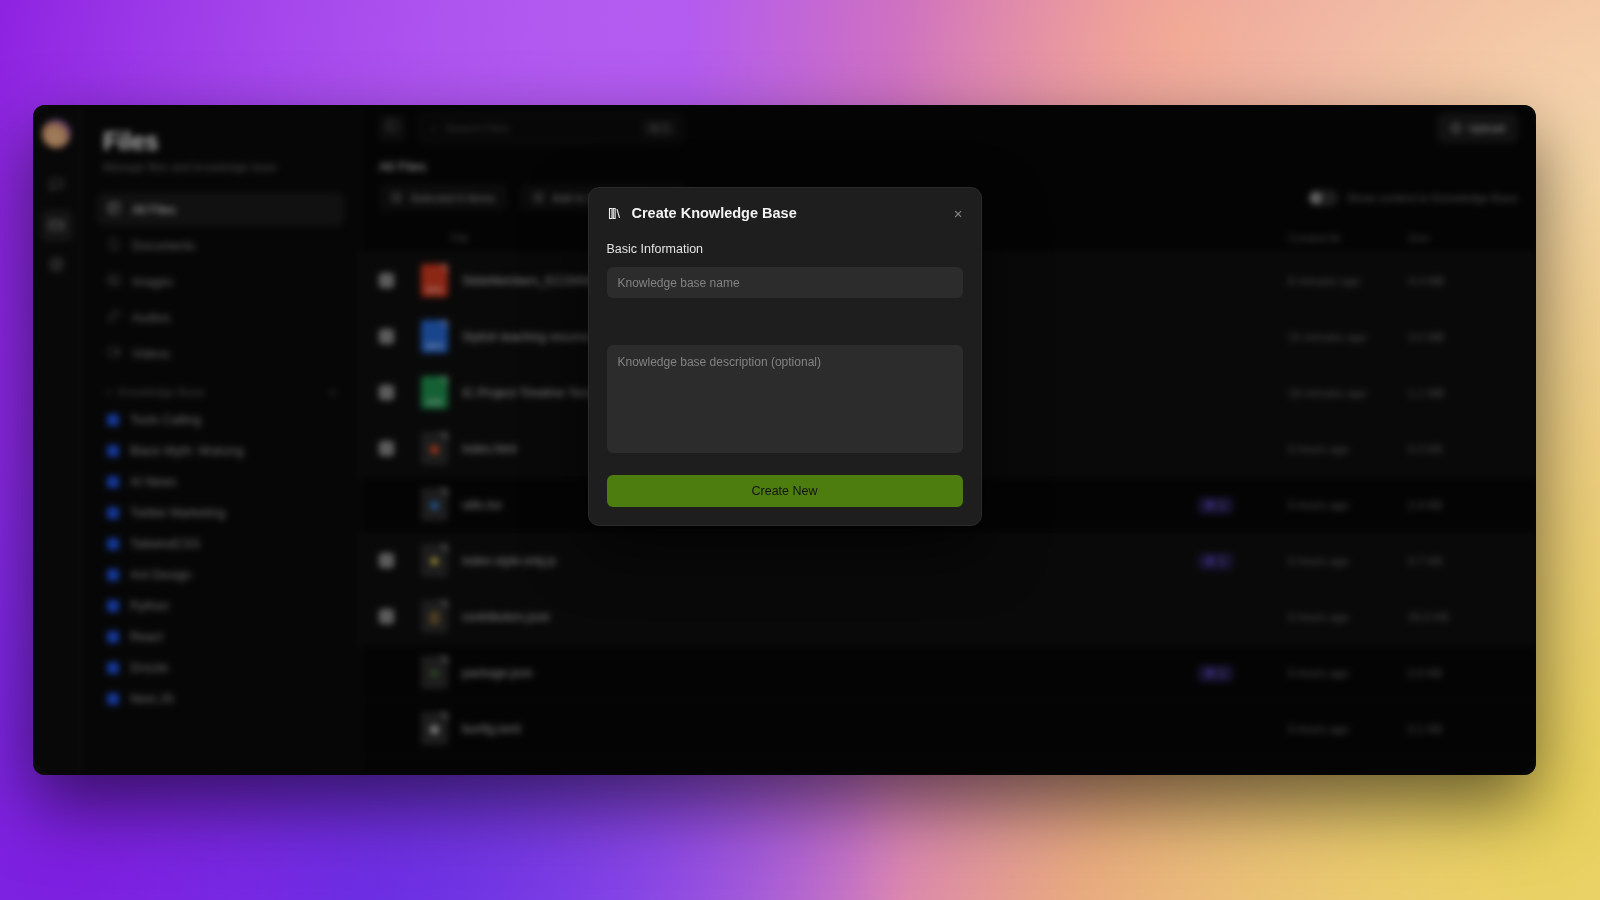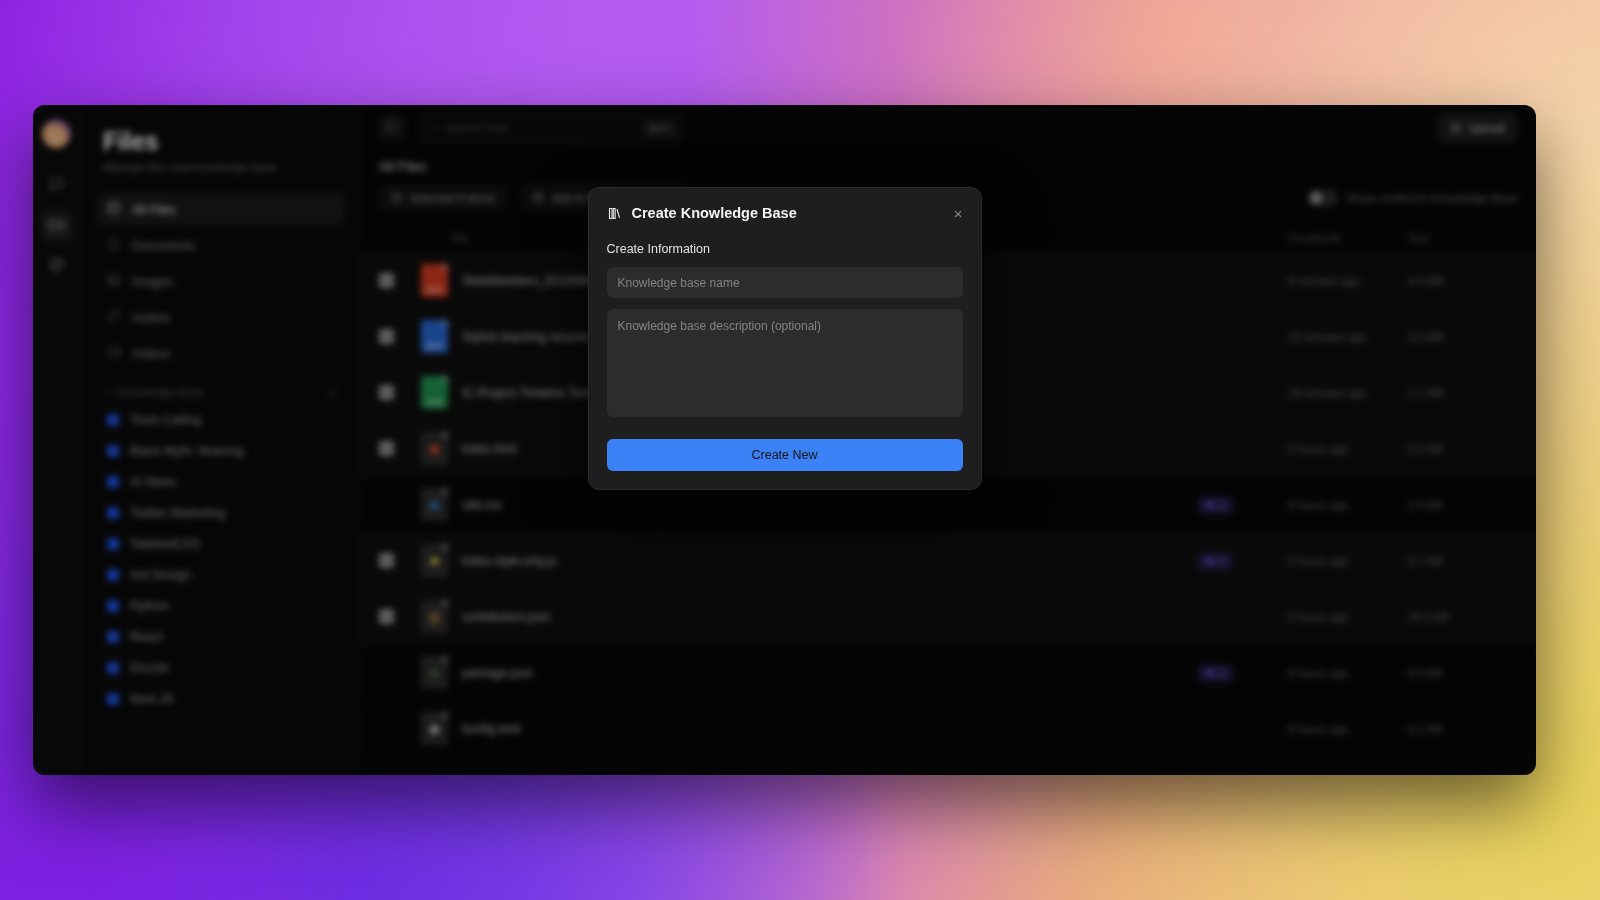--- a/index.html
+++ b/index.html
@@ -304,27 +304,28 @@
     font-family: "Liberation Sans", sans-serif;
     margin-bottom: 11px;
   }
   .m-textarea {
     width: 100%; height: 108px;
     background: #2c2c2c; border: none; border-radius: 6px;
     color: #d8d8d8; font-size: 12px;
     padding: 10px 11px;
     font-family: "Liberation Sans", sans-serif;
     resize: none;
+    margin-top: 36px;
   }
   .m-input::placeholder, .m-textarea::placeholder { color: #838383; }
 
   .modal-footer { padding: 0 18px 18px 18px; }
   .create-btn {
     width: 100%; height: 32px;
-    background: #3b82f6; border: none; border-radius: 6px;
+    background: #4d7c0f; border: none; border-radius: 6px;
     color: #141414; font-size: 12.5px;
     font-family: "Liberation Sans", sans-serif;
   }
 </style>
 </head>
 <body>
 
 <div id="desktop">
 
   <div id="app-window">
@@ -700,21 +701,21 @@
               <path d="M4 4h4v16H4z"></path>
                 <path d="M10 4h3v16h-3z"></path>
                 <path d="M16 5l4 14"></path>
             </svg>
           </span>
           <span class="modal-title">Create Knowledge Base</span>
           <span class="modal-close">×</span>
         </div>
 
         <div class="modal-body">
-          <div class="modal-label">Create Information</div>
+          <div class="modal-label">Basic Information</div>
 
           <input class="m-input" placeholder="Knowledge base name" style="">
 
           <textarea class="m-textarea" placeholder="Knowledge base description (optional)" style=""></textarea>
         </div>
 
         <div class="modal-footer">
           <button class="create-btn">Create New</button>
         </div>
 

